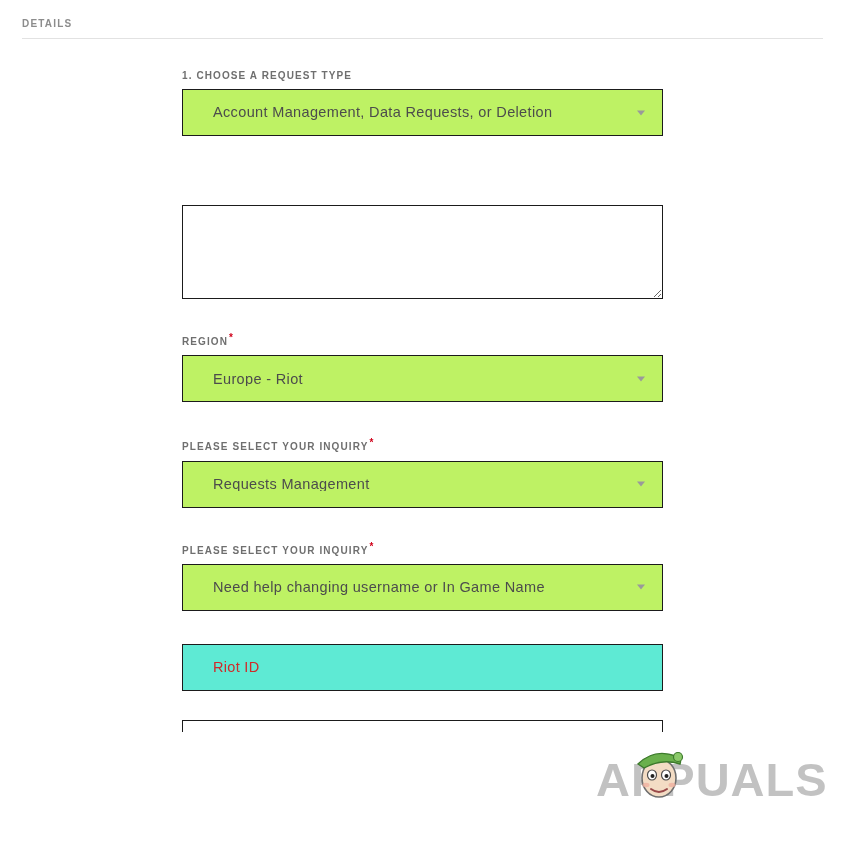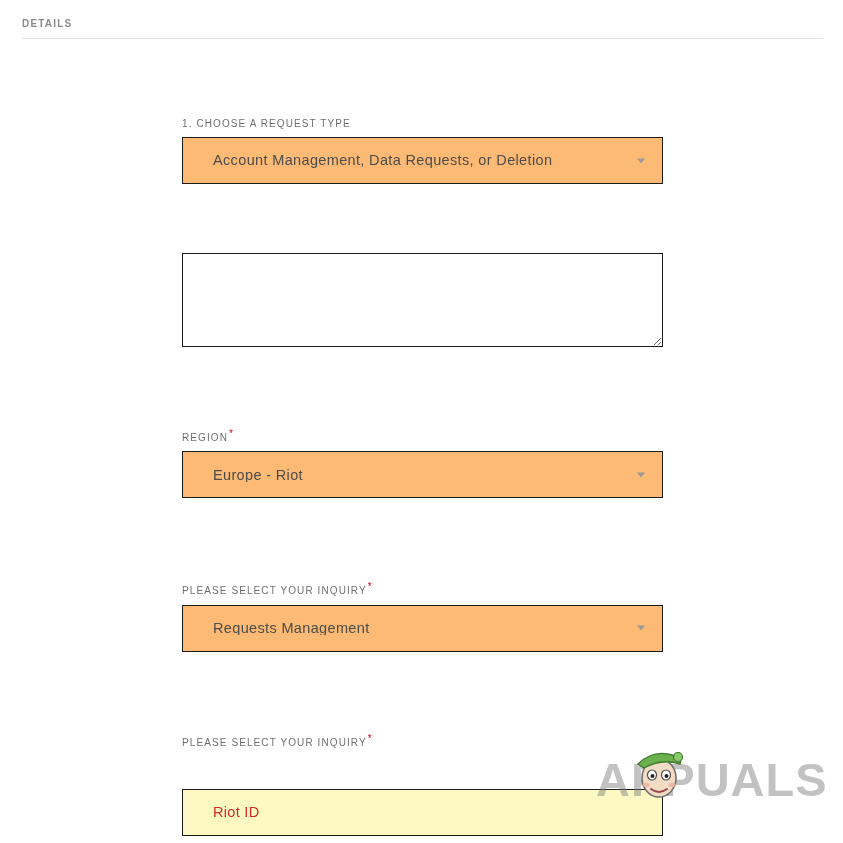--- a/index.html
+++ b/index.html
@@ -46,41 +46,40 @@
     top: 70px;
     width: 482px;
   }
   .field { margin-bottom: 0; }
 
   .field-label {
     font-size: 10px;
     letter-spacing: 1.1px;
     color: #6f6f6f;
     text-transform: uppercase;
-    font-weight: 400;
+    font-weight: 700;
     display: block;
     margin-bottom: 8px;
     white-space: nowrap;
-    margin-top: 48px;
   }
   .field-label .req {
     color: #d0021b;
     font-size: 10px;
     vertical-align: super;
     margin-left: 1px;
     letter-spacing: 0;
   }
 
   
   .select-box {
     position: relative;
     width: 481px;
     height: 47px;
     border: 1px solid #1b1b1b;
-    background: #fdba74;
+    background: #bef264;
     display: flex;
     align-items: center;
     padding: 0 30px 0 30px;
   }
   .select-box .value {
     font-size: 14.5px;
     color: #4c4c4c;
     letter-spacing: 0.35px;
     line-height: 1;
     white-space: nowrap;
@@ -127,21 +126,21 @@
     resize: vertical;
     display: block;
   }
 
   
   .value-box {
     position: relative;
     width: 481px;
     height: 47px;
     border: 1px solid #1b1b1b;
-    background: #fef9c3;
+    background: #5eead4;
     display: flex;
     align-items: center;
     padding: 0 30px;
   }
   .value-box .value {
     font-size: 14.5px;
     color: #cf2a2a;
     letter-spacing: 0.3px;
   }
 
@@ -241,20 +240,24 @@
         <span class="caret"></span>
       </div>
     </div>
 
     <div class="gap-c"></div>
 
     <div class="field">
       <span class="field-label">
         <span>PLEASE SELECT YOUR INQUIRY</span><span class="req">*</span>
       </span>
+      <div class="select-box">
+        <span class="value">Need help changing username or In Game Name</span>
+        <span class="caret"></span>
+      </div>
     </div>
 
     <div class="gap-c"></div>
 
     <div class="field">
       <div class="value-box">
         <span class="value">Riot ID</span>
       </div>
     </div>
 

